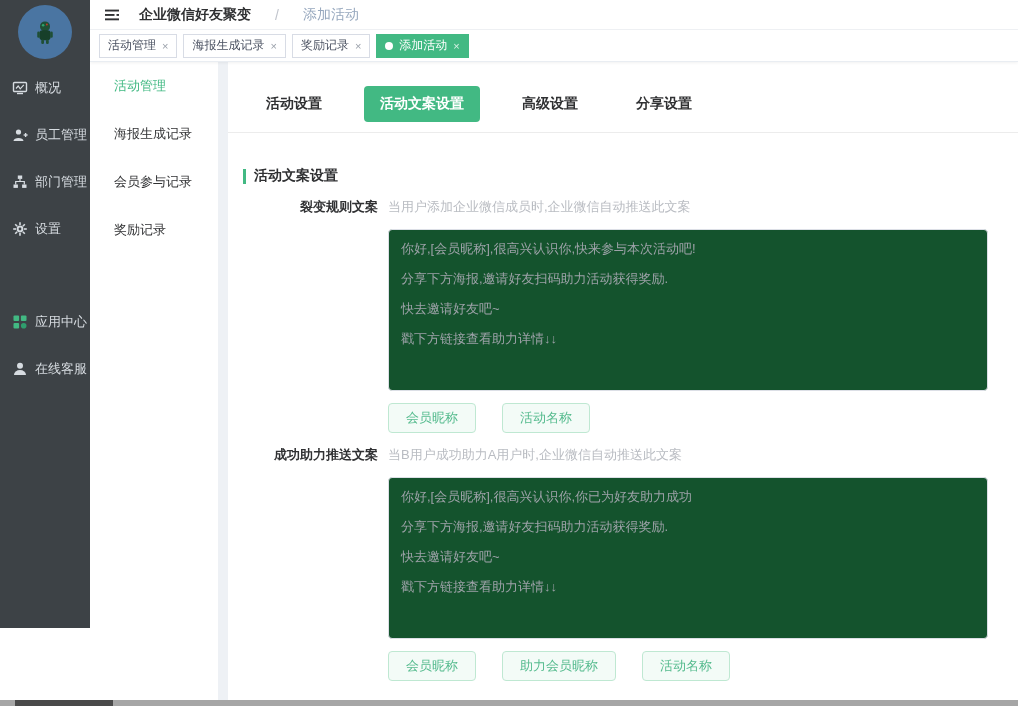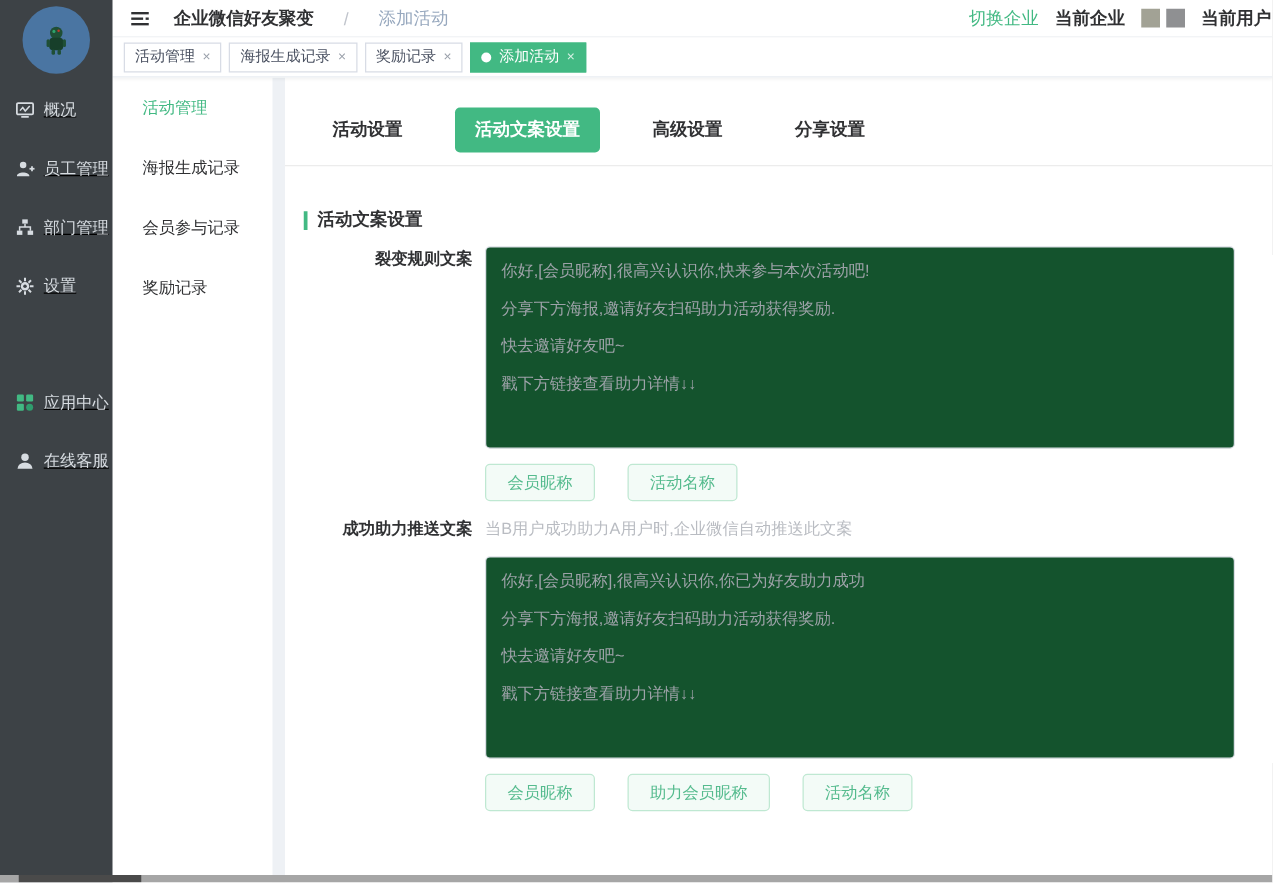--- a/index.html
+++ b/index.html
@@ -1,21 +1,21 @@
 <!DOCTYPE html>
 <html><head>
 <meta charset="utf-8">
 <style>
   * { margin:0; padding:0; box-sizing:border-box; }
   html,body { background:#e8e8e8; }
   body { font-family:"Liberation Sans","DejaVu Sans",sans-serif; }
   .app { position:relative; width:1018px; height:706px; background:#fff; overflow:hidden; margin:0 auto; }
 
   
-  .sidebar { position:absolute; left:0; top:0; width:90px; height:706px; background:#3d4246; z-index:2;text-decoration:underline; }
+  .sidebar { position:absolute; left:0; top:0; width:90px; height:628px; background:#3d4246; z-index:2; }
   .logo { height:64px; display:flex; align-items:center; justify-content:center; }
   .logo-circle { width:54px; height:54px; border-radius:50%; background:#4a75a2; display:flex; align-items:center; justify-content:center; }
   .side-item { height:47px; display:flex; align-items:center; padding-left:12px; gap:7px; color:#d7dce1; font-size:13px; cursor:pointer; white-space:nowrap; }
   .side-spacer { height:46px; }
   .side-icon { width:16px; height:16px; flex:none; }
 
   
   .header { position:absolute; left:90px; top:0; right:0; height:30px; background:#fff; display:flex; align-items:center; padding-left:14px; border-bottom:1px solid #f0f2f5; }
   .hamburger { width:17px; height:16px; cursor:pointer; flex:none; }
   .breadcrumb { display:flex; align-items:center; gap:24px; margin-left:18px; font-size:14px; }
@@ -157,29 +157,20 @@
       <rect x="1" y="2.6" width="14" height="1.9" fill="#303133"></rect>
       <rect x="1" y="7" width="9.5" height="1.9" fill="#303133"></rect>
       <rect x="12.5" y="7" width="2.5" height="1.9" fill="#303133"></rect>
       <rect x="1" y="11.4" width="14" height="1.9" fill="#303133"></rect>
     </svg>
     <div class="breadcrumb">
       <span class="bc-root">企业微信好友聚变</span>
       <span class="bc-sep">/</span>
       <span class="bc-current">添加活动</span>
     </div>
-    <div class="header-right">
-      <span class="link-green">切换企业</span>
-      <span class="hdr-strong">当前企业</span>
-      <span class="company-logos">
-        <span class="company-sq sq1"></span>
-        <span class="company-sq sq2"></span>
-      </span>
-      <span class="hdr-strong">当前用户</span>
-    </div>
   </div>
 
   <div class="tags-bar">
     <div class="tag">
       <span>活动管理</span>
       <span class="close">×</span>
     </div>
     <div class="tag">
       <span>海报生成记录</span>
       <span class="close">×</span>
@@ -213,20 +204,21 @@
     </div>
 
     <div class="section-head">
       <span class="section-bar"></span>
       <span class="section-title">活动文案设置</span>
     </div>
 
     <div class="form-row">
       <div class="form-label">裂变规则文案</div>
       <div class="form-body">
+        <div class="form-hint">当用户添加企业微信成员时,企业微信自动推送此文案</div>
         <textarea class="copy-textarea" spellcheck="false" style="">你好,[会员昵称],很高兴认识你,快来参与本次活动吧!
 分享下方海报,邀请好友扫码助力活动获得奖励.
 快去邀请好友吧~
 戳下方链接查看助力详情↓↓</textarea>
         <div class="insert-buttons">
           <button class="insert-btn">会员昵称</button>
           <button class="insert-btn">活动名称</button>
         </div>
       </div>
     </div>

